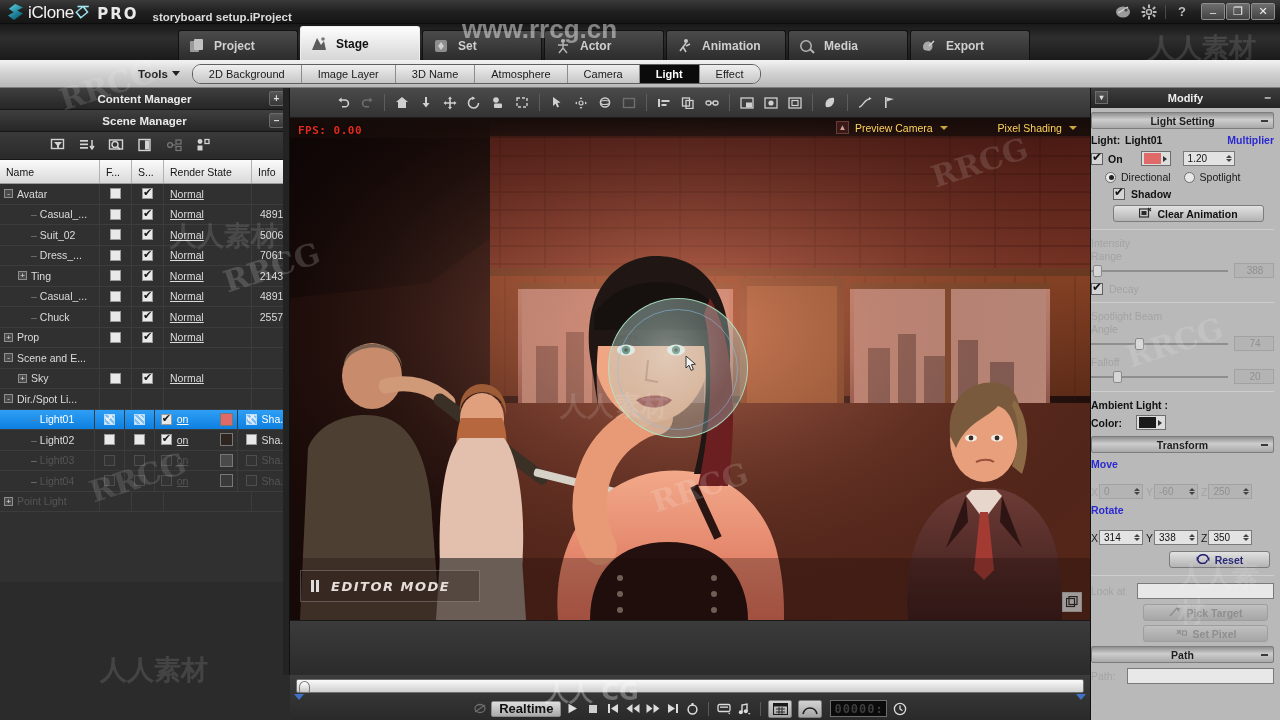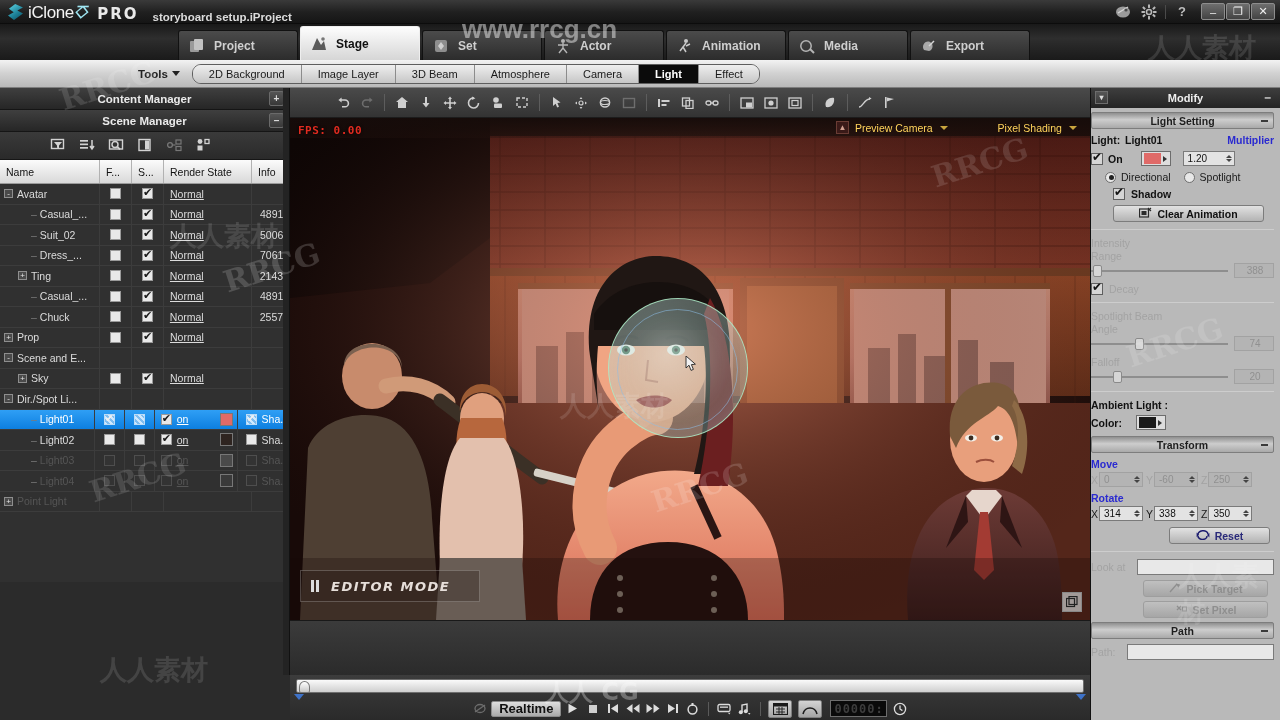--- a/index.html
+++ b/index.html
@@ -514,21 +514,21 @@
   </div>
 
   <div class="subbar">
     <div class="tools-menu">
       <span>Tools</span>
       <span class="caret-dn"></span>
     </div>
     <div class="subtabs">
       <div class="stab">2D Background</div>
       <div class="stab">Image Layer</div>
-      <div class="stab">3D Beam</div>
+      <div class="stab">3D Name</div>
       <div class="stab">Atmosphere</div>
       <div class="stab">Camera</div>
       <div class="stab active">Light</div>
       <div class="stab">Effect</div>
     </div>
   </div>
 
   <div class="viewtoolbar">
     <div class="vt">
       <svg width="15" height="13" viewBox="0 0 15 13">
@@ -1324,21 +1324,21 @@
           <span class="chip" id="ambient-chip" style="background: rgb(26, 26, 26);"></span>
           <span class="ar"></span>
         </span>
       </div>
 
       <div class="sec-bar" style="margin-top:6px;">
         <span>Transform</span>
         <span class="mini-caret"></span>
       </div>
 
-      <div class="row lbl-blue" style="margin-bottom:2px;">Move</div>
+      <div class="row lbl-blue" style="margin-bottom:14px;">Move</div>
       <div class="row">
         <span class="dimtxt" style="margin-right:1px;">X</span>
         <span class="numfield ghost" style="width:44px;">
           <span>0</span>
           <span class="spin">
               <i class="up"></i>
               <i class="dn"></i>
             </span>
         </span>
         <span class="dimtxt" style="margin:0 1px 0 3px;">Y</span>
@@ -1352,21 +1352,21 @@
         <span class="dimtxt" style="margin:0 1px 0 3px;">Z</span>
         <span class="numfield ghost" style="width:44px;">
           <span>250</span>
           <span class="spin">
               <i class="up"></i>
               <i class="dn"></i>
             </span>
         </span>
       </div>
 
-      <div class="row lbl-blue" style="margin-bottom:2px;">Rotate</div>
+      <div class="row lbl-blue" style="margin-bottom:14px;">Rotate</div>
       <div class="row">
         <span style="margin-right:1px;">X</span>
         <span class="numfield" style="width:44px;">
           <span>314</span>
           <span class="spin">
               <i class="up"></i>
               <i class="dn"></i>
             </span>
         </span>
         <span style="margin:0 1px 0 3px;">Y</span>

